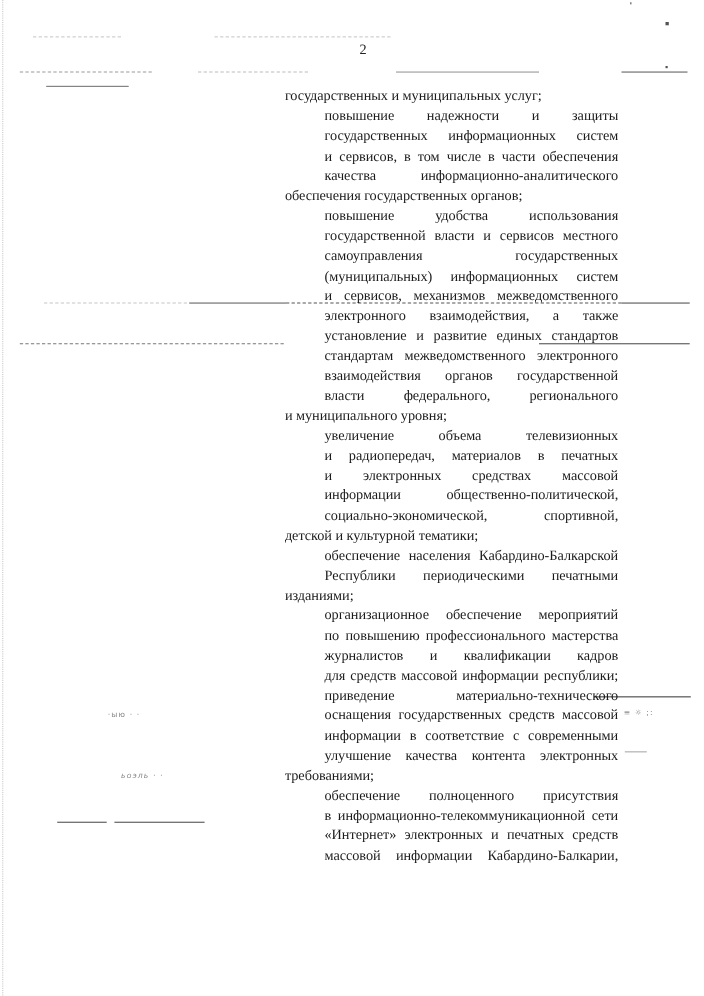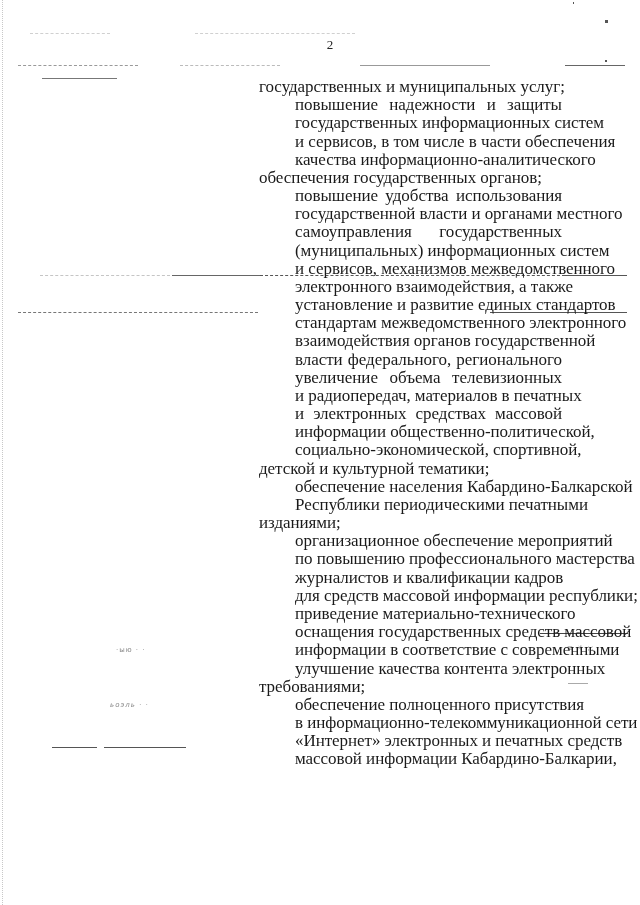--- a/index.html
+++ b/index.html
@@ -9,21 +9,21 @@
   }
   .page { position: absolute; left: 0; top: 0; width: 640px; height: 905px; }
   .page-number {
     position: absolute; left: 322px; top: 37px; width: 16px; text-align: center;
     font-size: 13px; color: #222;
   }
   .body-text {
     position: absolute; left: 259px; top: 78px; width: 303px;
   }
   .line {
-    height: 18.18px; line-height: 18.18px; font-size: 17px; white-space: nowrap;
+    height: 18.18px; line-height: 18.18px; font-size: 13px; white-space: nowrap;
     letter-spacing: -0.05px;
   }
   .line.j {
     text-align: justify; text-align-last: justify; margin-left: 36px;
   }
   
   .scan-rule { position: absolute; height: 1px; background: #8a8a8a; }
   .scan-dash { position: absolute; height: 1px; border-top: 1px dashed #9a9a9a; }
   .margin-line { position: absolute; left: 2px; top: 0; width: 1px; height: 905px;
     border-left: 1px dotted #c8c8c8; }
@@ -55,44 +55,45 @@
   <div class="scan-dash" style="left:40px; top:275px; width:130px; border-top-color:#c5c5c5;"></div>
   <div class="scan-rule" style="left:172px; top:275px; width:88px; background:#666;"></div>
   <div class="scan-dash" style="left:260px; top:275px; width:305px; border-top-color:#555;"></div>
   <div class="scan-rule" style="left:565px; top:275px; width:62px; background:#555;"></div>
 
   <div class="scan-dash" style="left:18px; top:312px; width:240px; border-top-color:#777;"></div>
   <div class="scan-rule" style="left:490px; top:312px; width:137px; background:#555;"></div>
 
   <div class="scan-rule" style="left:540px; top:633px; width:88px; background:#444;"></div>
   <div class="smudge" style="left:567px; top:644px;">≡ ☼ ;:</div>
-  <div class="smudge" style="left:116px; top:646px;">·ыю ·  ·</div>
+  <div class="smudge" style="left:98px; top:646px;">·ыю ·  ·</div>
   <div class="smudge" style="left:110px; top:701px;font-style:italic;">ьоэль ·  ·</div>
   <div class="scan-rule" style="left:568px; top:683px; width:20px; background:#aaa;"></div>
 
   <div class="scan-rule" style="left:52px; top:747px; width:45px; background:#555;"></div>
   <div class="scan-rule" style="left:104px; top:747px; width:82px; background:#555;"></div>
 
   <div class="body-text" id="body-text">
       <div class="line">государственных и муниципальных услуг;</div>
       <div class="line j">повышение надежности и защиты</div>
       <div class="line j">государственных информационных систем</div>
       <div class="line j">и сервисов, в том числе в части обеспечения</div>
       <div class="line j">качества информационно-аналитического</div>
       <div class="line">обеспечения государственных органов;</div>
       <div class="line j">повышение удобства использования</div>
-      <div class="line j">государственной власти и органами местного</div>
+      <div class="line j">государственной власти и сервисов местного</div>
       <div class="line j">самоуправления государственных</div>
       <div class="line j">(муниципальных) информационных систем</div>
       <div class="line j">и сервисов, механизмов межведомственного</div>
       <div class="line j">электронного взаимодействия, а также</div>
       <div class="line j">установление и развитие единых стандартов</div>
       <div class="line j">стандартам межведомственного электронного</div>
       <div class="line j">взаимодействия органов государственной</div>
       <div class="line j">власти федерального, регионального</div>
+      <div class="line">и муниципального уровня;</div>
       <div class="line j">увеличение объема телевизионных</div>
       <div class="line j">и радиопередач, материалов в печатных</div>
       <div class="line j">и электронных средствах массовой</div>
       <div class="line j">информации общественно-политической,</div>
       <div class="line j">социально-экономической, спортивной,</div>
       <div class="line">детской и культурной тематики;</div>
       <div class="line j">обеспечение населения Кабардино-Балкарской</div>
       <div class="line j">Республики периодическими печатными</div>
       <div class="line">изданиями;</div>
       <div class="line j">организационное обеспечение мероприятий</div>

